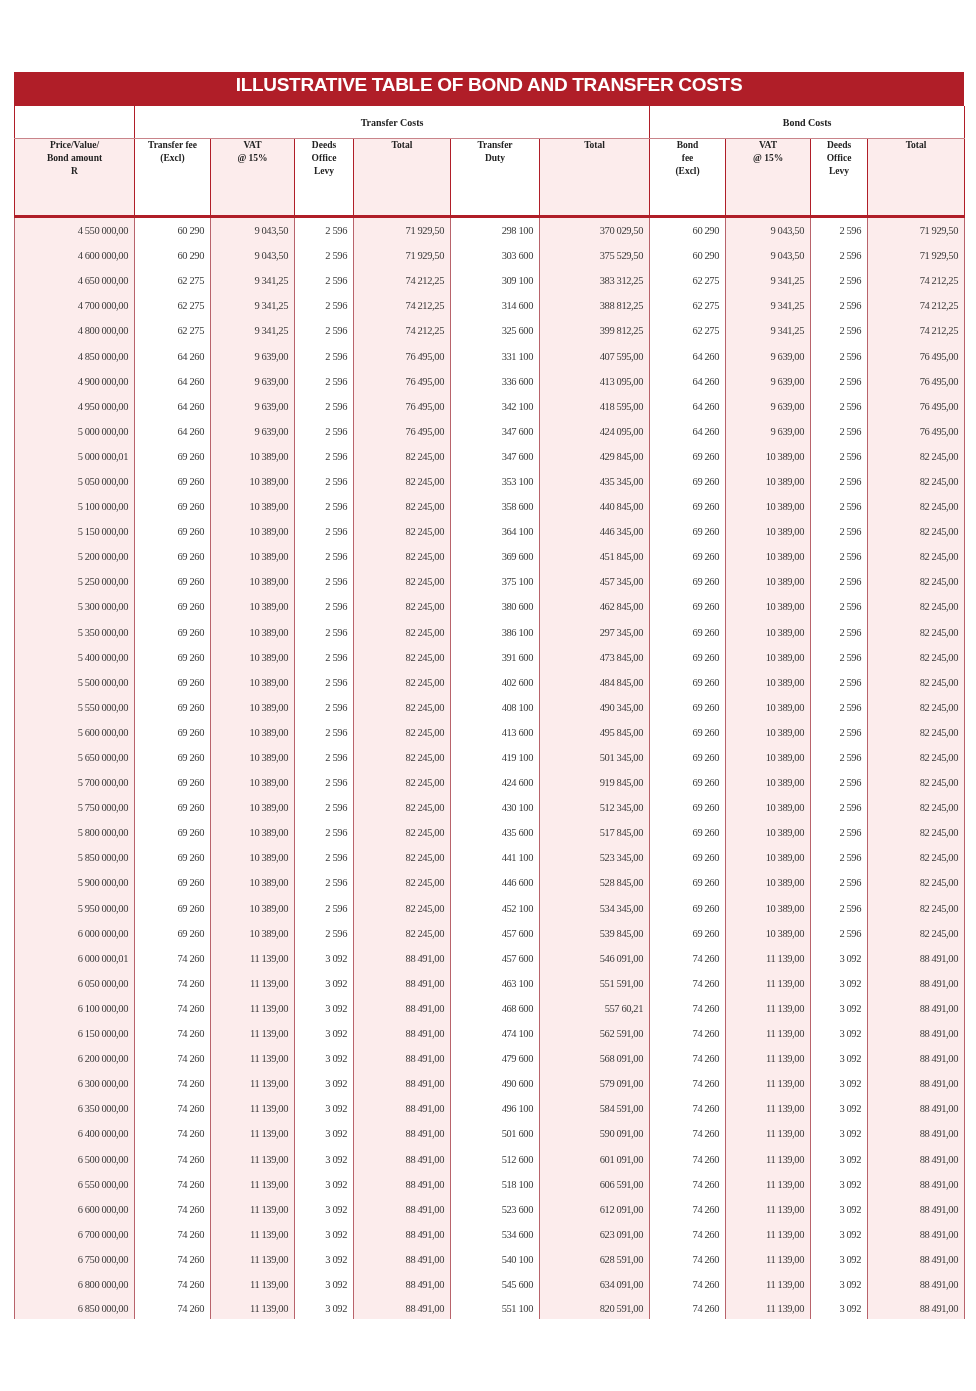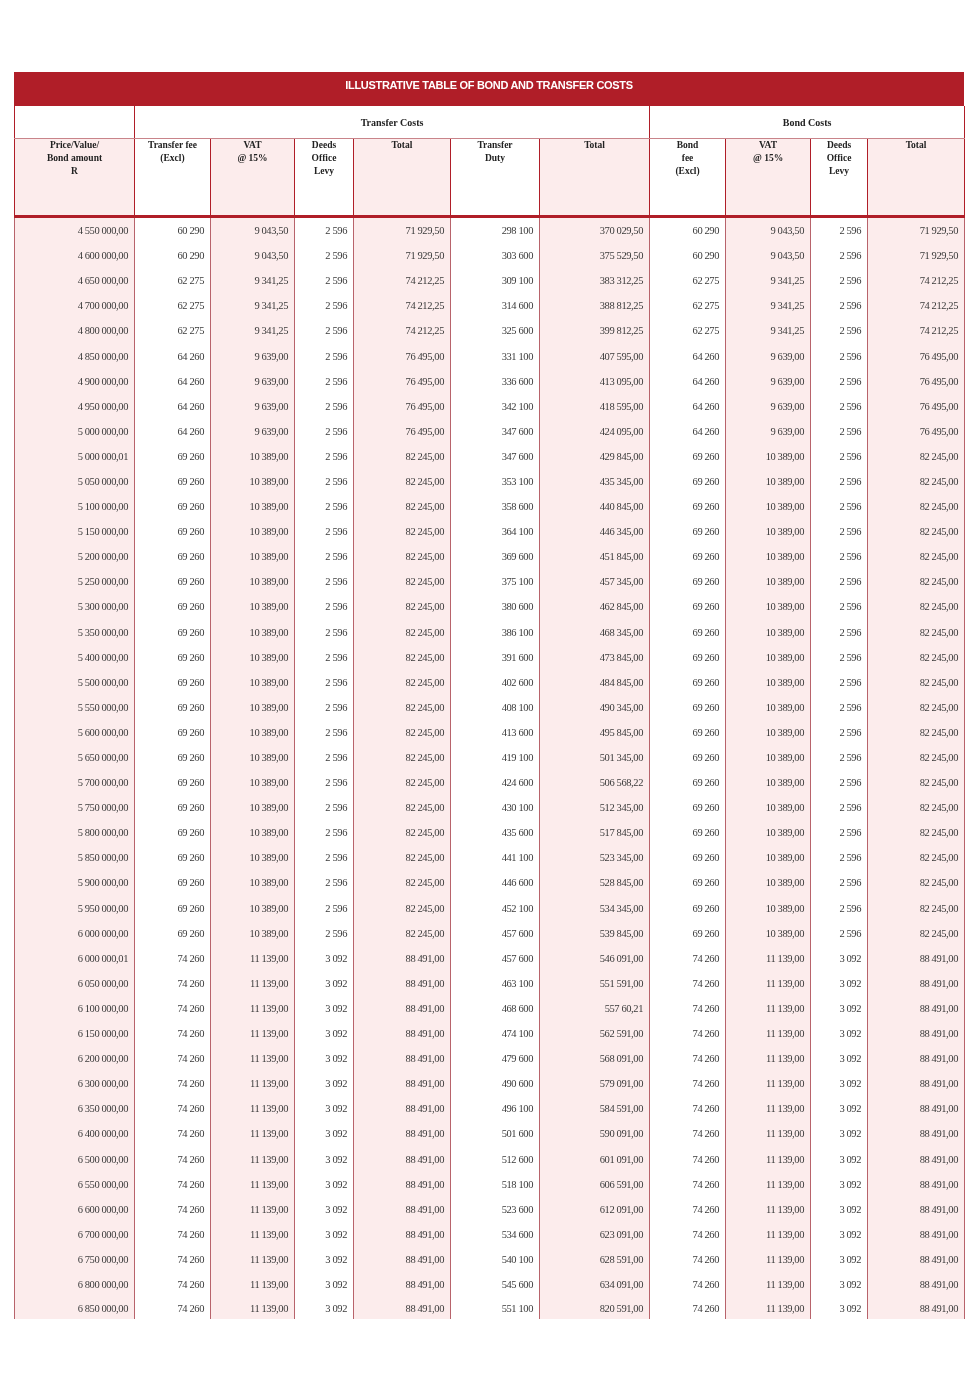--- a/index.html
+++ b/index.html
@@ -1,20 +1,20 @@
 <!DOCTYPE html>
 <html><head>
 <meta charset="utf-8">
 <style>
   html, body { margin: 0; padding: 0; background: #ffffff; }
   body { width: 976px; height: 1391px; position: relative; font-family: "Liberation Sans", sans-serif; color: #333; }
   .sheet { position: absolute; left: 14px; top: 72px; width: 950px; }
   .title-bar {
     background: #b01e28; color: #fff; height: 34px; line-height: 26px;
-    text-align: center; font-weight: bold; font-size: 11px; letter-spacing: -0.3px;
+    text-align: center; font-weight: bold; font-size: 19px; letter-spacing: -0.3px;
     font-family: "Liberation Sans Narrow", "Liberation Sans", sans-serif;
     transform-origin: center; padding-bottom: 9px; box-sizing: border-box;
   }
   table { border-collapse: collapse; width: 950px; table-layout: fixed; font-family: Liberation Serif, serif; }
   td, th { padding: 0; }
   .group-row th {
     height: 32px; font-size: 10px; font-weight: bold; color: #222; background: #fff;
     border-left: 1.5px solid #b01e28; border-right: 1.5px solid #b01e28; border-bottom: 1px solid #c9848a;
     vertical-align: middle; text-align: center;
   }
@@ -293,21 +293,21 @@
           <td class="plain">2 596</td>
           <td class="shade">82 245,00</td>
         </tr>
         <tr>
           <td class="shade">5 350 000,00</td>
           <td class="plain">69 260</td>
           <td class="shade">10 389,00</td>
           <td class="plain">2 596</td>
           <td class="shade">82 245,00</td>
           <td class="plain">386 100</td>
-          <td class="shade">468 345,00</td>
+          <td class="shade">297 345,00</td>
           <td class="plain">69 260</td>
           <td class="shade">10 389,00</td>
           <td class="plain">2 596</td>
           <td class="shade">82 245,00</td>
         </tr>
         <tr>
           <td class="shade">5 400 000,00</td>
           <td class="plain">69 260</td>
           <td class="shade">10 389,00</td>
           <td class="plain">2 596</td>
@@ -371,21 +371,21 @@
           <td class="plain">2 596</td>
           <td class="shade">82 245,00</td>
         </tr>
         <tr>
           <td class="shade">5 700 000,00</td>
           <td class="plain">69 260</td>
           <td class="shade">10 389,00</td>
           <td class="plain">2 596</td>
           <td class="shade">82 245,00</td>
           <td class="plain">424 600</td>
-          <td class="shade">506 568,22</td>
+          <td class="shade">919 845,00</td>
           <td class="plain">69 260</td>
           <td class="shade">10 389,00</td>
           <td class="plain">2 596</td>
           <td class="shade">82 245,00</td>
         </tr>
         <tr>
           <td class="shade">5 750 000,00</td>
           <td class="plain">69 260</td>
           <td class="shade">10 389,00</td>
           <td class="plain">2 596</td>

